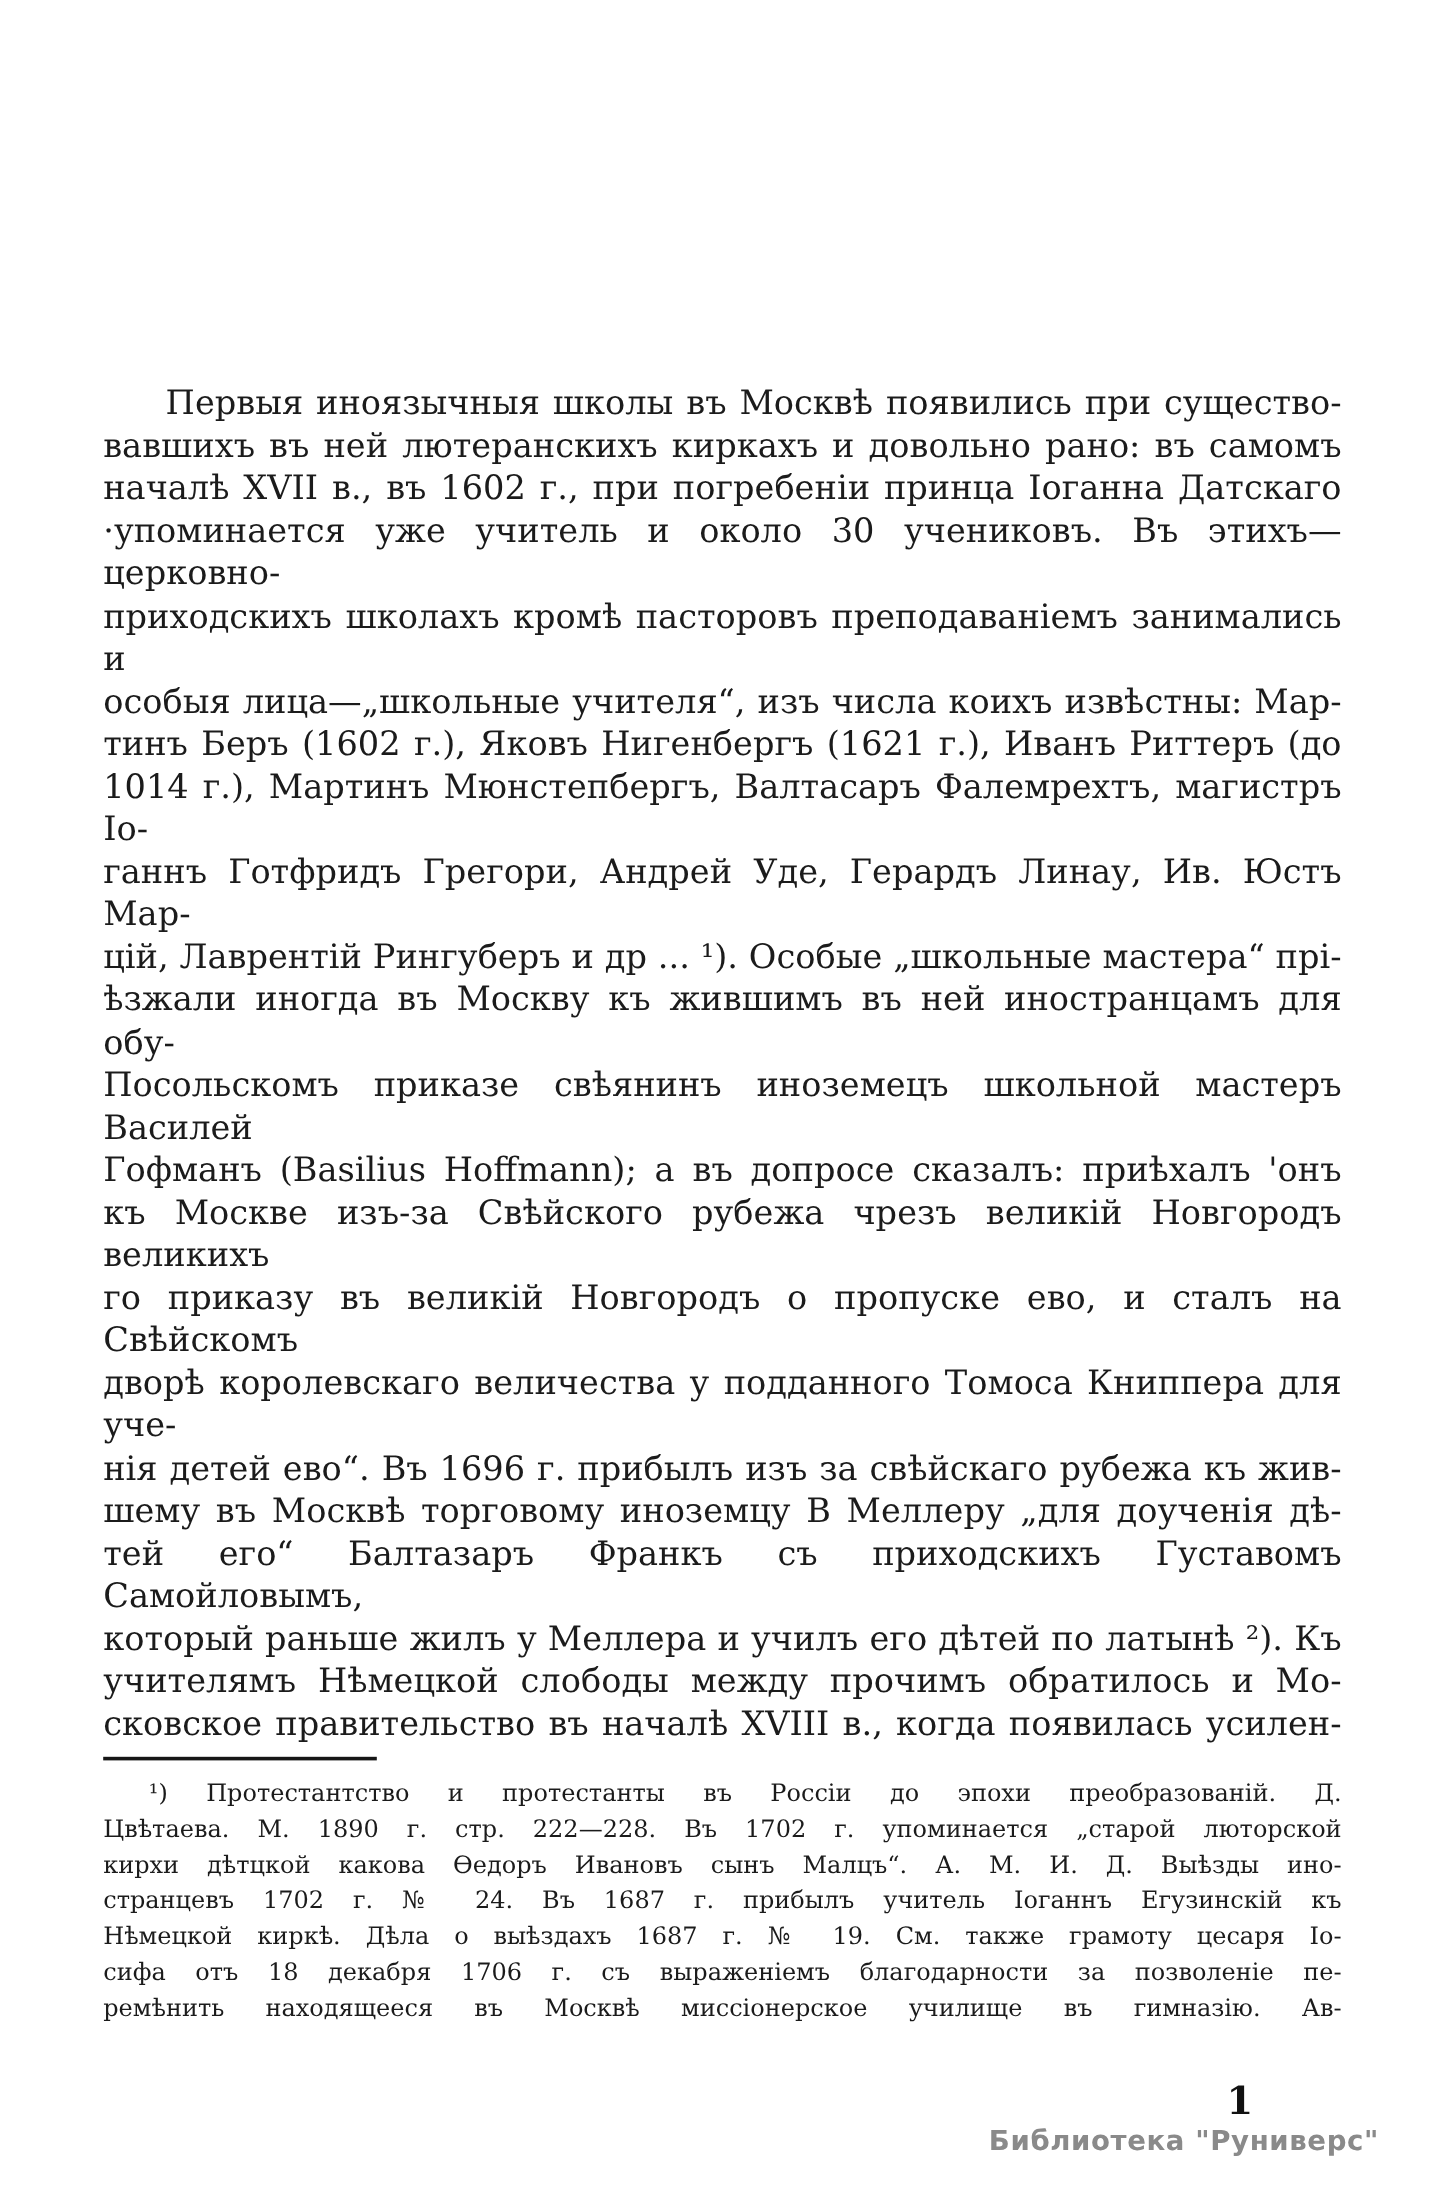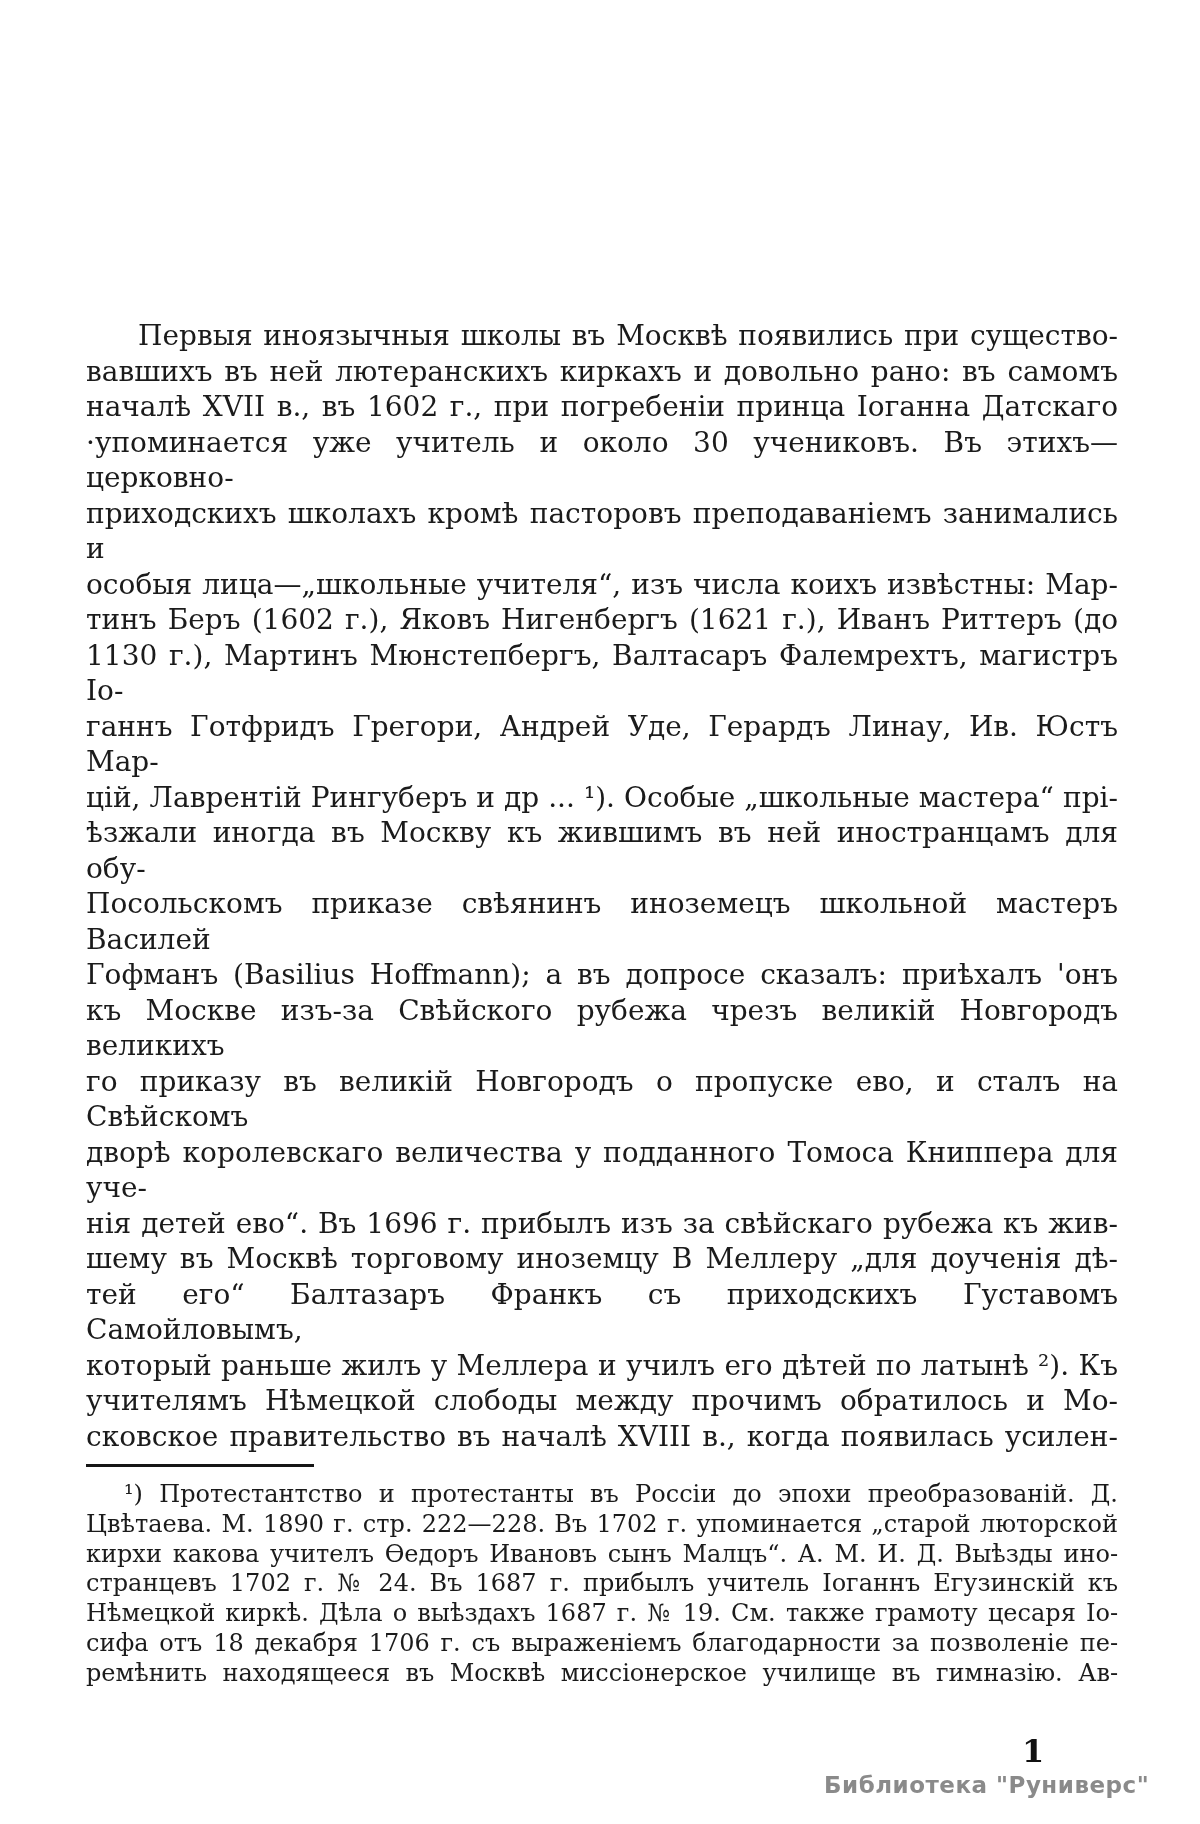--- a/index.html
+++ b/index.html
@@ -32,21 +32,21 @@
   }
   .main .line.first { text-indent: 52px; }
   .main .line.last  { text-align-last: left; }
   .fn-rule {
     width: 228px;
     height: 3px;
     background: #161616;
     margin: 10px 0 13px 0;
   }
   .fn .line {
-    font-size: 24px;
+    font-size: 20px;
     line-height: 29.8px;
     text-align: justify;
     text-align-last: justify;
   }
   .fn .line.first { text-indent: 38px; }
   .page-number {
     position: absolute;
     left: 1022px;
     top: 1732px;
     font-size: 32px;
@@ -71,21 +71,21 @@
   <div class="text-block">
 
     <div class="main">
         <div class="line first">Первыя иноязычныя школы въ Москвѣ появились при существо-</div>
         <div class="line">вавшихъ въ ней лютеранскихъ киркахъ и довольно рано: въ самомъ</div>
         <div class="line">началѣ XVII в., въ 1602 г., при погребеніи принца Іоганна Датскаго</div>
         <div class="line">·упоминается уже учитель и около 30 учениковъ. Въ этихъ—церковно-</div>
         <div class="line">приходскихъ школахъ кромѣ пасторовъ преподаваніемъ занимались и</div>
         <div class="line">особыя лица—„школьные учителя“, изъ числа коихъ извѣстны: Мар-</div>
         <div class="line">тинъ Беръ (1602 г.), Яковъ Нигенбергъ (1621 г.), Иванъ Риттеръ (до</div>
-        <div class="line">1130 г.), Мартинъ Мюнстепбергъ, Валтасаръ Фалемрехтъ, магистръ Іо-</div>
+        <div class="line">1014 г.), Мартинъ Мюнстепбергъ, Валтасаръ Фалемрехтъ, магистръ Іо-</div>
         <div class="line">ганнъ Готфридъ Грегори, Андрей Уде, Герардъ Линау, Ив. Юстъ Мар-</div>
         <div class="line">цій, Лаврентій Рингуберъ и др ... ¹). Особые „школьные мастера“ прі-</div>
         <div class="line">ѣзжали иногда въ Москву къ жившимъ въ ней иностранцамъ для обу-</div>
         <div class="line">Посольскомъ приказе свѣянинъ иноземецъ школьной мастеръ Василей</div>
         <div class="line">Гофманъ (Basilius Hoffmann);  а въ допросе сказалъ: приѣхалъ 'онъ</div>
         <div class="line">къ Москве изъ-за Свѣйского рубежа чрезъ великій Новгородъ великихъ</div>
         <div class="line">го приказу въ великій Новгородъ о пропуске ево, и сталъ на Свѣйскомъ</div>
         <div class="line">дворѣ королевскаго величества у подданного Томоса Книппера для уче-</div>
         <div class="line">нія детей ево“. Въ 1696 г. прибылъ изъ за свѣйскаго рубежа къ жив-</div>
         <div class="line">шему въ  Москвѣ  торговому иноземцу В Меллеру „для доученія дѣ-</div>
@@ -93,21 +93,21 @@
         <div class="line">который раньше жилъ у Меллера и училъ его дѣтей по латынѣ ²). Къ</div>
         <div class="line">учителямъ Нѣмецкой слободы между прочимъ обратилось и Мо-</div>
         <div class="line">сковское правительство въ началѣ XVIII в., когда появилась усилен-</div>
       </div>
 
     <div class="fn-rule"></div>
 
     <div class="fn">
         <div class="line first">¹) Протестантство и протестанты въ Россіи до эпохи преобразованій. Д.</div>
         <div class="line">Цвѣтаева. М. 1890 г. стр. 222—228. Въ 1702 г. упоминается „старой люторской</div>
-        <div class="line">кирхи какова учителъ Ѳедоръ Ивановъ сынъ Малцъ“. А. М. И. Д. Выѣзды ино-</div>
+        <div class="line">кирхи дѣтцкой какова Ѳедоръ Ивановъ сынъ Малцъ“. А. М. И. Д. Выѣзды ино-</div>
         <div class="line">странцевъ 1702 г. № 24. Въ 1687 г. прибылъ учитель Іоганнъ Егузинскій къ</div>
         <div class="line">Нѣмецкой киркѣ. Дѣла о выѣздахъ 1687 г. № 19. См. также грамоту цесаря Іо-</div>
         <div class="line">сифа отъ 18 декабря 1706 г. съ выраженіемъ благодарности за позволеніе пе-</div>
         <div class="line">ремѣнить находящееся въ Москвѣ миссіонерское училище въ гимназію. Ав-</div>
       </div>
 
   </div>
 
   <div class="page-number">1</div>
   <div class="watermark">Библиотека "Руниверс"</div>

